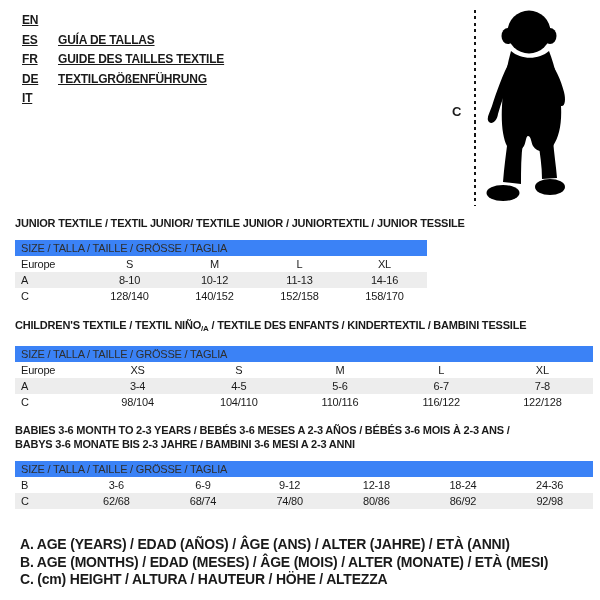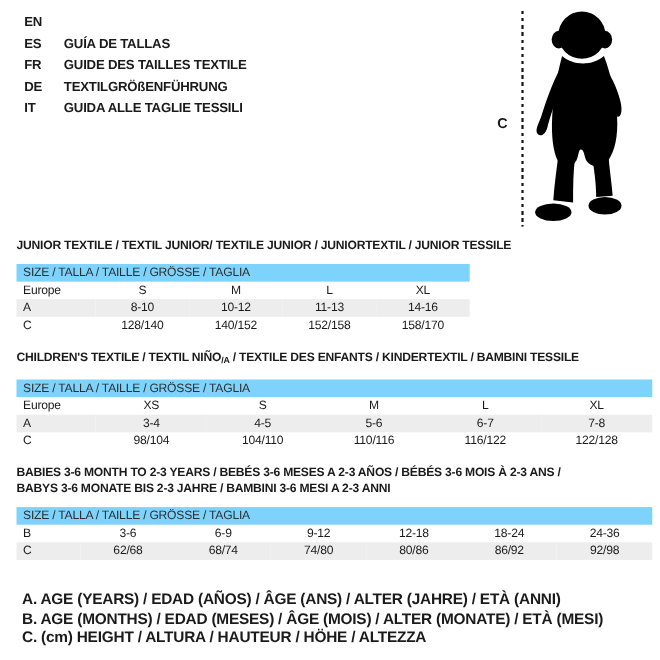--- a/index.html
+++ b/index.html
@@ -8,21 +8,21 @@
     position:relative;
     background:#ffffff;
     font-family:"Liberation Sans", sans-serif;
     color:#1a1a1a;
     overflow:hidden;
   }
   .abs { position:absolute; }
 
   
   .lang-block { left:22px; top:13px; }
-  .lang-row { display:flex; margin-bottom:5.5px; font-weight:bold; font-size:12px; letter-spacing:-0.2px; }
+  .lang-row { display:flex; margin-bottom:5.5px; font-weight:bold; font-size:12px; letter-spacing:-0.2px;text-decoration:underline; }
   .lang-code { width:36px; }
 
   
   .measure-line {
     left:474px; top:10px; width:2px; height:196px;
     background:repeating-linear-gradient(to bottom, #141414 0 3px, transparent 3px 6.5px);
   }
   .measure-label { left:452px; top:104px; font-weight:bold; font-size:13px; }
   .baby-figure { left:481px; top:6px; }
 
@@ -33,21 +33,21 @@
   .sec-babies { top:423px; }
   .tbl-title {
     font-weight:bold; font-size:11px; line-height:14px;
     letter-spacing:-0.2px; width:578px; margin-bottom:10px; white-space:normal;
   }
   .tbl-title .sub { font-size:8px; vertical-align:-2px; }
   table.size-table { border-collapse:collapse; table-layout:fixed; }
   .w-junior table.size-table { width:412px; }
   .w-full table.size-table { width:578px; }
   table.size-table th {
-    background:#7dd3fc; text-align:left; font-weight:400; font-size:11px;
+    background:#3b82f6; text-align:left; font-weight:400; font-size:11px;
     height:16px; padding:0 0 0 6px; color:#2e2e2e; letter-spacing:-0.2px; white-space:nowrap;
   }
   table.size-table td {
     font-size:11px; height:16px; text-align:center; padding:0;
     white-space:nowrap; letter-spacing:-0.2px;
   }
   table.size-table td.row-label { text-align:left; padding-left:6px; }
   table.size-table tr.shaded td { background:#ededed; }
 
   
@@ -68,21 +68,20 @@
     <div class="lang-row">
       <span class="lang-code">FR</span>
       <span class="lang-title">GUIDE DES TAILLES TEXTILE</span>
     </div>
     <div class="lang-row">
       <span class="lang-code">DE</span>
       <span class="lang-title">TEXTILGRÖßENFÜHRUNG</span>
     </div>
     <div class="lang-row">
       <span class="lang-code">IT</span>
-      <span class="lang-title">GUIDA ALLE TAGLIE TESSILI</span>
     </div>
   </div>
 
 <div class="abs measure-line"></div>
 <div class="abs measure-label">C</div>
 <svg class="abs baby-figure" width="92" height="202" viewBox="0 0 92 202" aria-hidden="true">
   <g fill="#000000">
 
     <ellipse cx="27" cy="30" rx="6.5" ry="8"></ellipse>
     <ellipse cx="69" cy="30" rx="6.5" ry="8"></ellipse>

